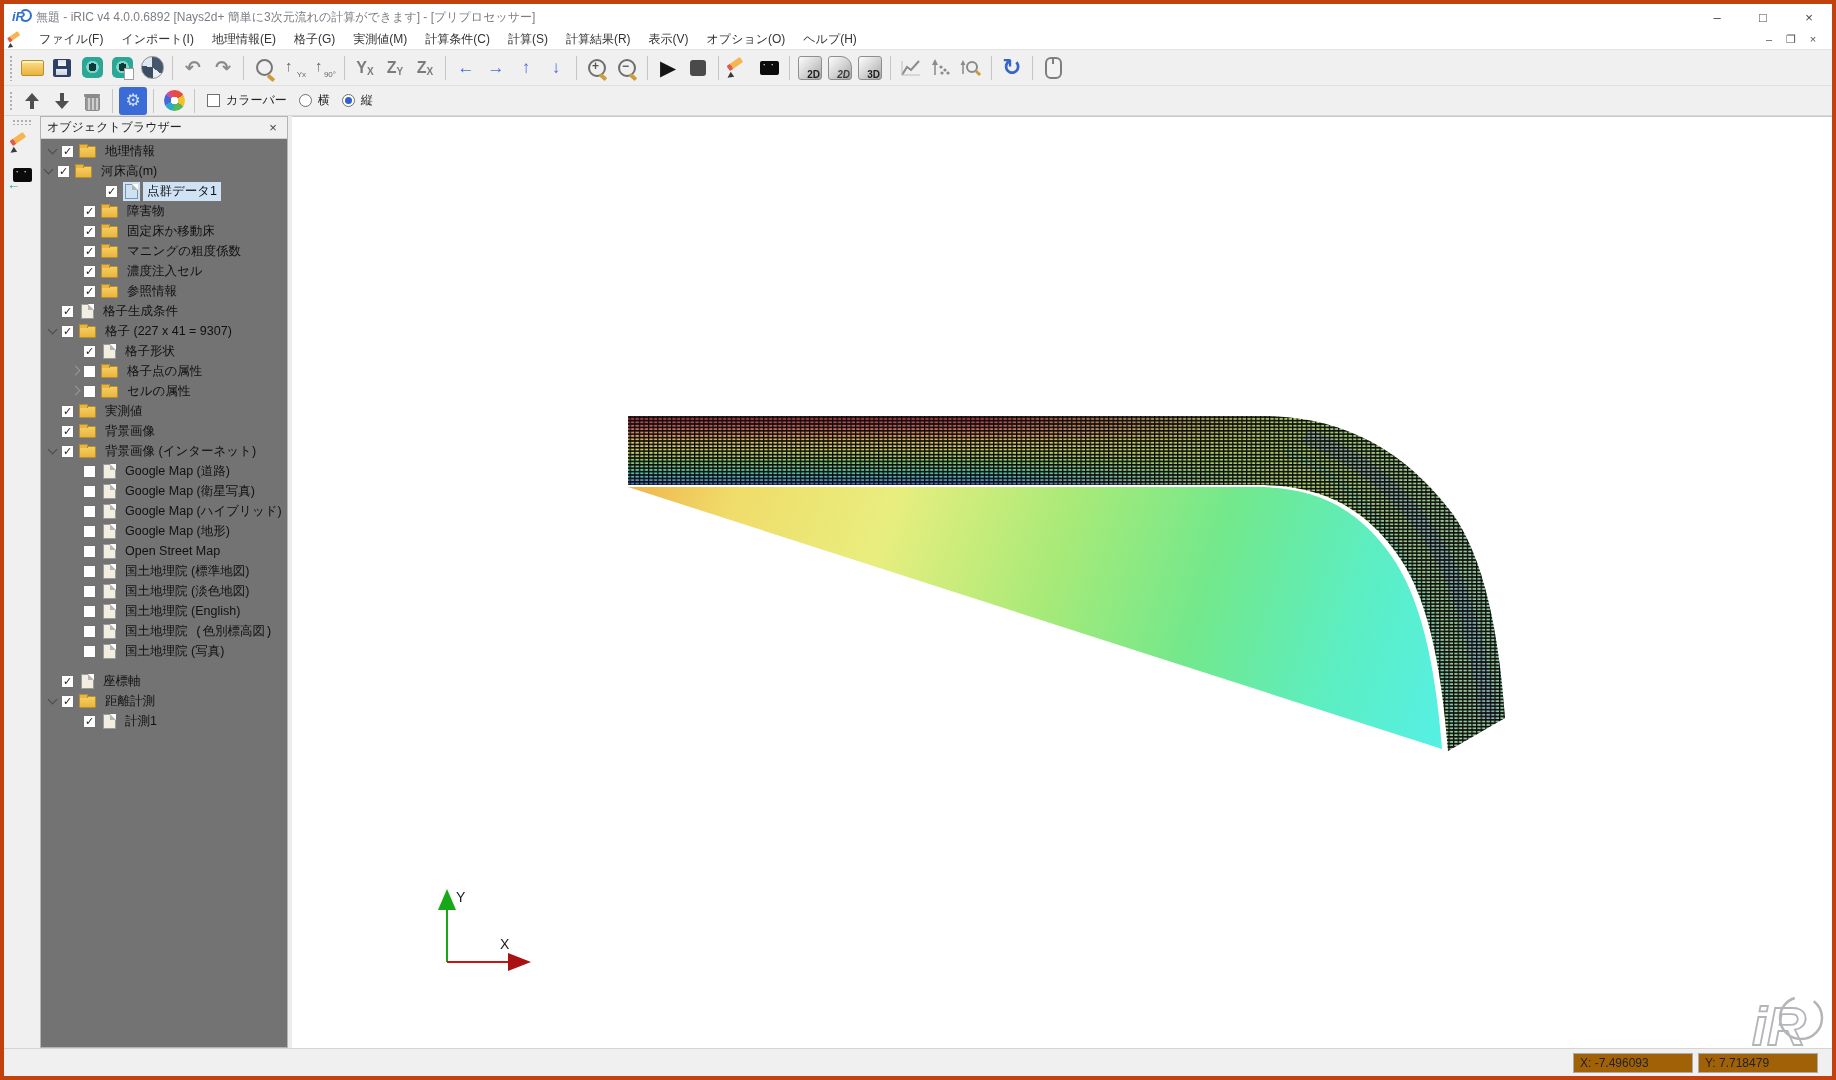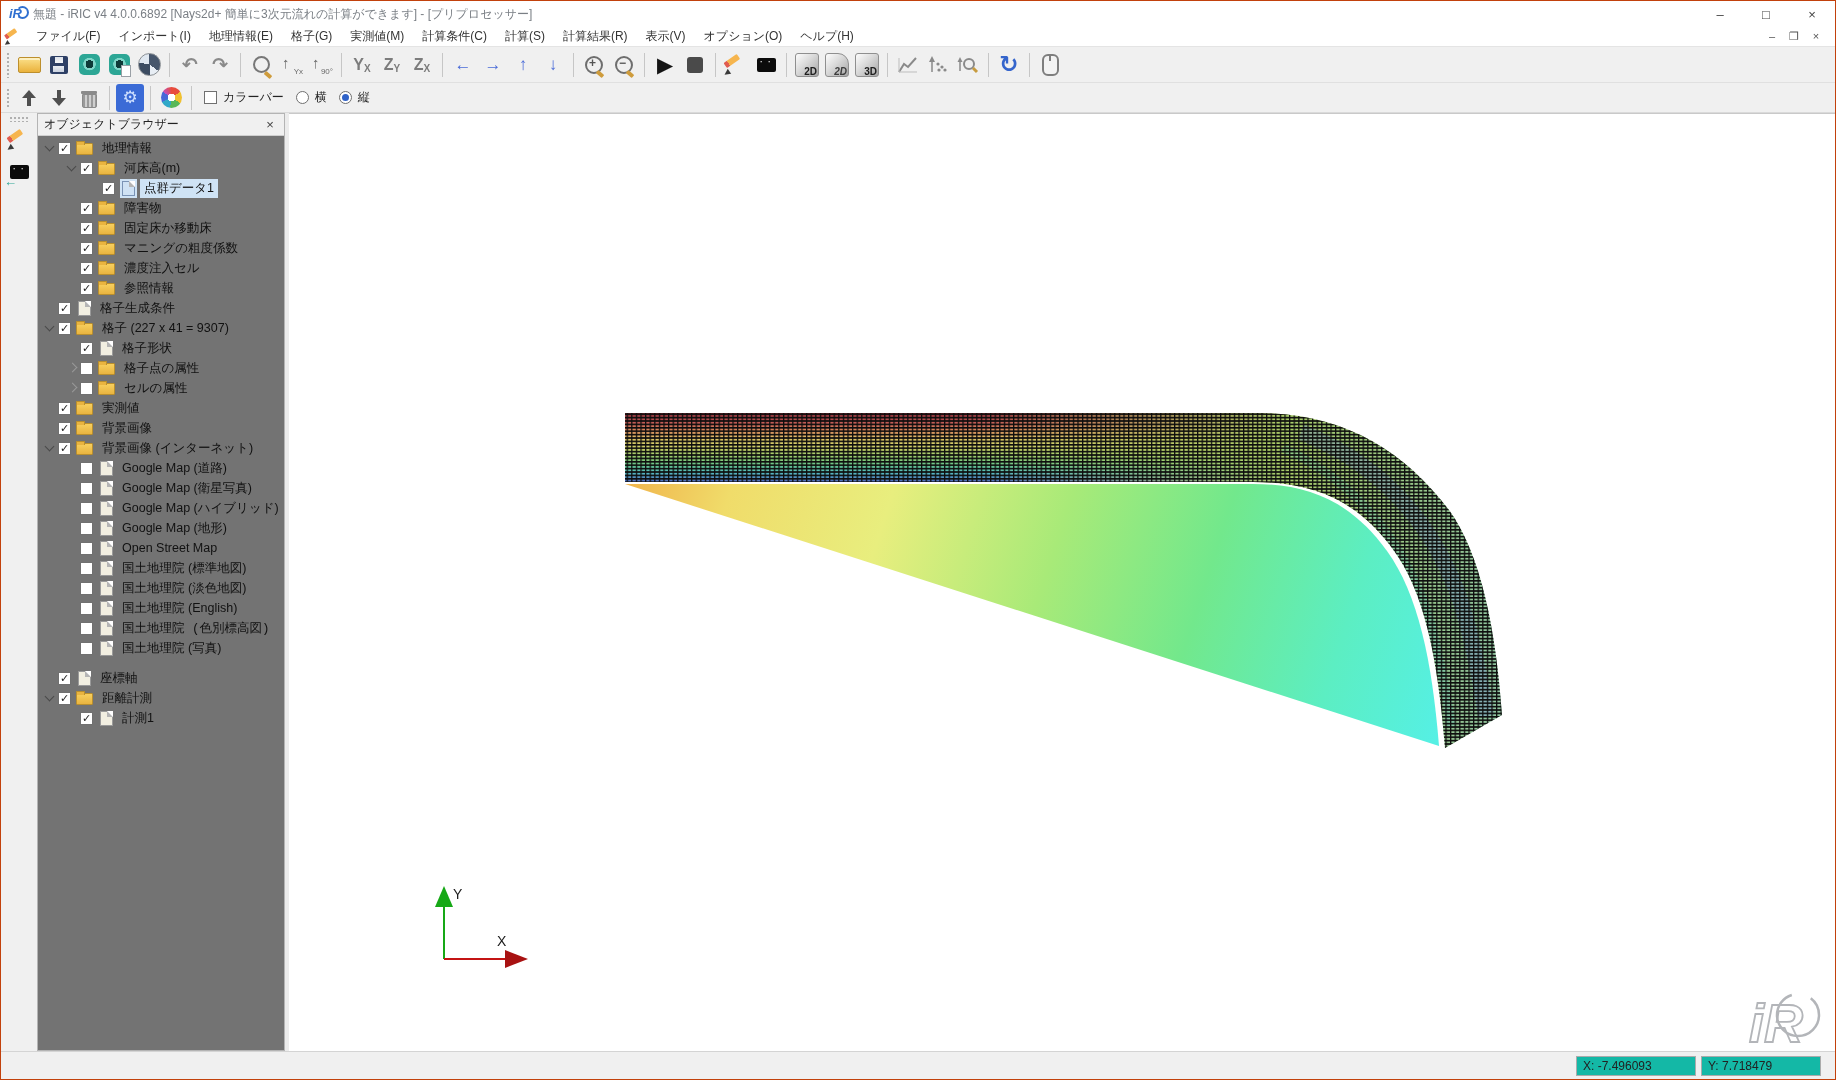--- a/index.html
+++ b/index.html
@@ -1,18 +1,18 @@
 <!DOCTYPE html>
 <html><head>
 <meta charset="utf-8">
 <style>
   * { margin:0; padding:0; box-sizing:border-box; }
   html,body { width:1836px; height:1080px; overflow:hidden; }
   body { font-family:"Liberation Sans","DejaVu Sans",sans-serif; background:#f0f0f0; position:relative; color:#222; }
-  .app { position:absolute; inset:0; background:#f0f0f0; border:1px solid #c2410c; }
+  .app { position:absolute; inset:0; background:#f0f0f0; border:4px solid #c2410c; }
 
   
   .titlebar { position:absolute; left:0; top:0; right:0; height:26px; background:#ffffff; display:flex; align-items:center; }
   .app-icon { width:18px; height:18px; margin:0 6px 0 8px; position:relative; color:#2f6fd0; font-weight:bold; font-style:italic; font-size:13px; line-height:18px; }
   .app-icon::after { content:""; position:absolute; right:-2px; top:1px; width:9px; height:9px; border:2px solid #2f6fd0; border-radius:50%; border-left-color:transparent; }
   .title-text { font-size:12px; color:#7a7f85; white-space:nowrap; overflow:hidden; }
   .win-controls { margin-left:auto; display:flex; height:100%; }
   .win-btn { width:46px; height:100%; display:flex; align-items:center; justify-content:center; font-size:13px; color:#444; }
 
   
@@ -112,21 +112,21 @@
   .tree-row.selected .tl { background:#cfe3f5; }
   .tree-row.selected .ti { box-shadow:0 0 0 2px #cfe3f5; }
 
   
   .splitter { position:absolute; left:284px; top:112px; width:4px; bottom:28px; background:#ececec; }
   .canvas { position:absolute; left:288px; top:112px; right:0; bottom:28px; background:#ffffff; border-top:1px solid #c9c9c9; }
   .canvas svg { display:block; }
 
   
   .statusbar { position:absolute; left:0; bottom:0; right:0; height:28px; background:#f0f0f0; border-top:1px solid #d4d4d4; display:flex; align-items:center; justify-content:flex-end; padding-right:14px; gap:5px; }
-  .status-box { width:120px; height:20px; background:#14b8a6; border:1px solid #ababab; font-size:12px; color:#222; display:flex; align-items:center; padding-left:6px; }
+  .status-box { width:120px; height:20px; background:#a16207; border:1px solid #ababab; font-size:12px; color:#222; display:flex; align-items:center; padding-left:6px; }
 </style>
 </head>
 <body>
 
 <div class="app">
 
   <div class="titlebar">
     <span class="app-icon">iR</span>
     <span class="title-text">無題 - iRIC v4 4.0.0.6892 [Nays2d+ 簡単に3次元流れの計算ができます] - [プリプロセッサー]</span>
     <span class="win-controls">
@@ -315,21 +315,21 @@
       <span>オブジェクトブラウザー</span>
       <span class="obj-close">×</span>
     </div>
     <div class="tree" id="tree">
         <div class="tree-row" style="padding-left: 4px;">
           <span class="tw chev-open"></span>
           <span class="cb checked"></span>
           <span class="ti folder"></span>
           <span class="tl">地理情報</span>
         </div>
-        <div class="tree-row" style="padding-left: 26px; text-align: center;">
+        <div class="tree-row" style=" text-align: center;">
           <span class="tw chev-open"></span>
           <span class="cb checked"></span>
           <span class="ti folder"></span>
           <span class="tl">河床高(m)</span>
         </div>
         <div class="tree-row selected" style="padding-left: 48px;">
           <span class="tw"></span>
           <span class="cb checked"></span>
           <span class="ti file-blue"></span>
           <span class="tl">点群データ1</span>

